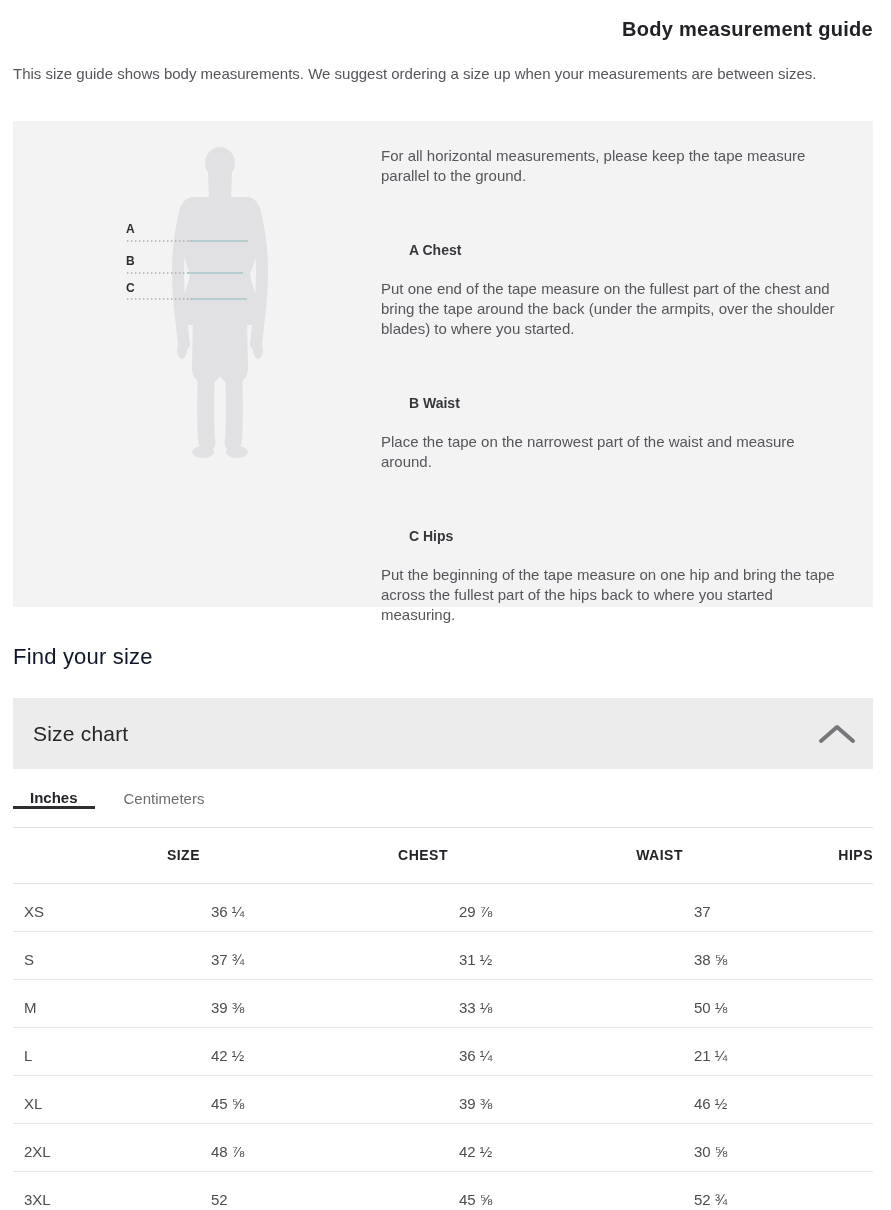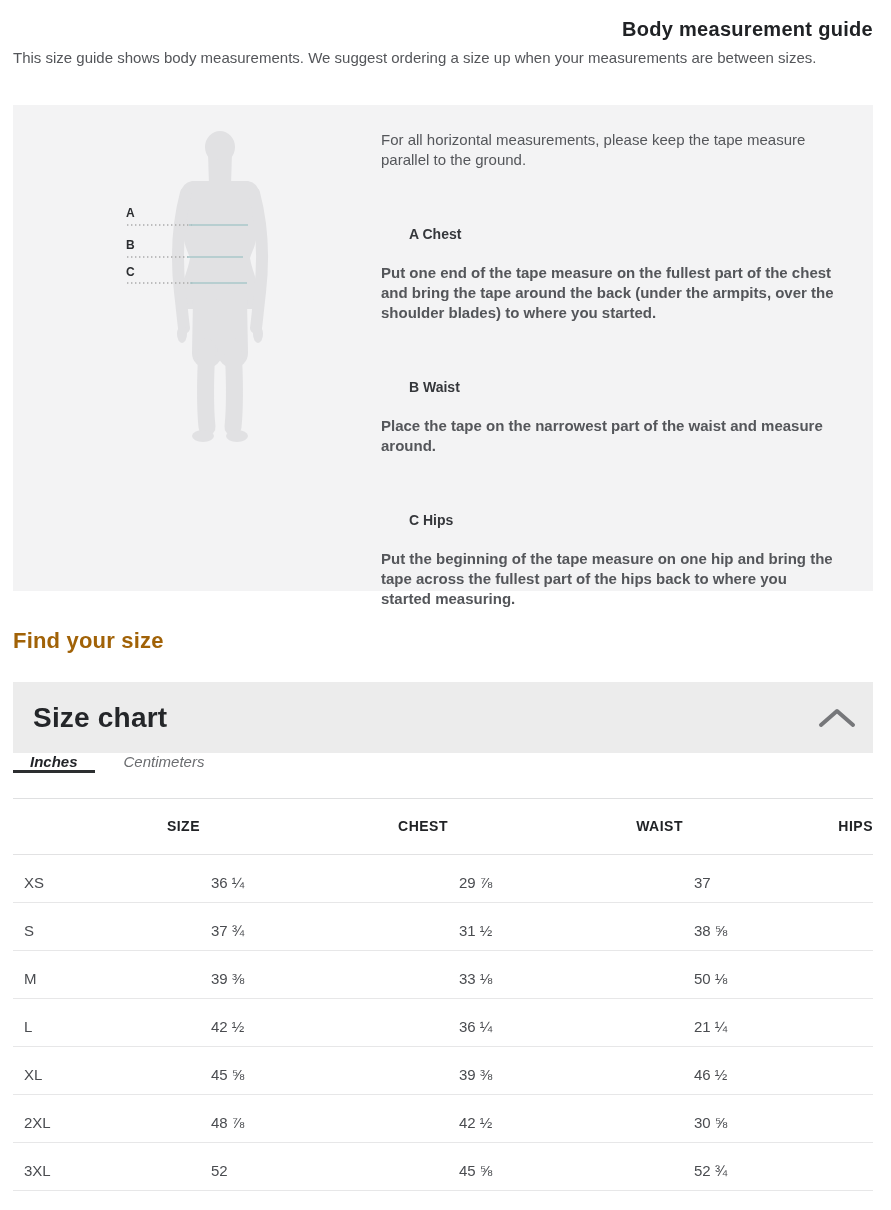--- a/index.html
+++ b/index.html
@@ -11,21 +11,21 @@
     position:relative;
     overflow:hidden;
   }
   .page { padding:17px 18px 0 13px; }
 
   .page-title {
     font-size:20px; font-weight:bold; color:#202225;
     letter-spacing:.3px; line-height:24px;text-align:right;
   }
   .page-subtitle {
-    margin-top:7px; font-size:15px; color:#54565a; line-height:20px;
+    margin-top:23px; font-size:15px; color:#54565a; line-height:20px;
   }
 
   
   .guide-panel {
     margin-top:37px;
     background:#f3f3f4;
     width:860px; height:486px;
     display:flex;
   }
   .diagram-wrap { width:368px; height:486px; flex:0 0 368px; }
@@ -33,49 +33,48 @@
     flex:1 1 auto;
     padding:25px 37px 0 0;
   }
   .guide-intro { font-size:15px; line-height:20px; color:#54565a; }
   .guide-section-heading {
     margin-top:56px;
     font-size:14px; font-weight:bold; color:#35373b;margin-left:28px;
   }
   .guide-section-body {
     margin-top:21px;
-    font-size:15px; line-height:20px; color:#54565a;font-weight:bold;
+    font-size:15px; line-height:20px; color:#54565a;
   }
 
   
   .find-size-heading {
     margin-top:37px;
-    font-size:22px; font-weight:bold; color:#a16207; letter-spacing:.2px;
+    font-size:22px; font-weight:normal; color:#0f172a; letter-spacing:.2px;
   }
 
   
   .accordion-header {
     margin-top:28px;
     width:860px; height:71px;
     background:#ececec;
     display:flex; align-items:center; justify-content:space-between;
     padding:0 17px 0 20px;
     cursor:pointer;
   }
   .accordion-title {
-    font-size:28px; font-weight:bold; color:#242629; letter-spacing:.2px;text-align:right;
+    font-size:21px; font-weight:normal; color:#242629; letter-spacing:.2px;text-align:right;
   }
   .chevron { width:38px; height:20px; display:block; }
 
   
   .tabs {
-    width:860px; height:46px;
-    display:flex; align-items:flex-start;
+    width:860px; height:59px;
+    display:flex; align-items:center;
     border-bottom:1px solid #dfe0e1;
-    font-style:italic;
   }
   .tab {
     display:flex; align-items:center; justify-content:center;
     padding:0 17px;
     font-size:15px;
     cursor:pointer;
     margin-bottom:-1px;
   }
   .tab.active {
     font-weight:bold; color:#222428;

